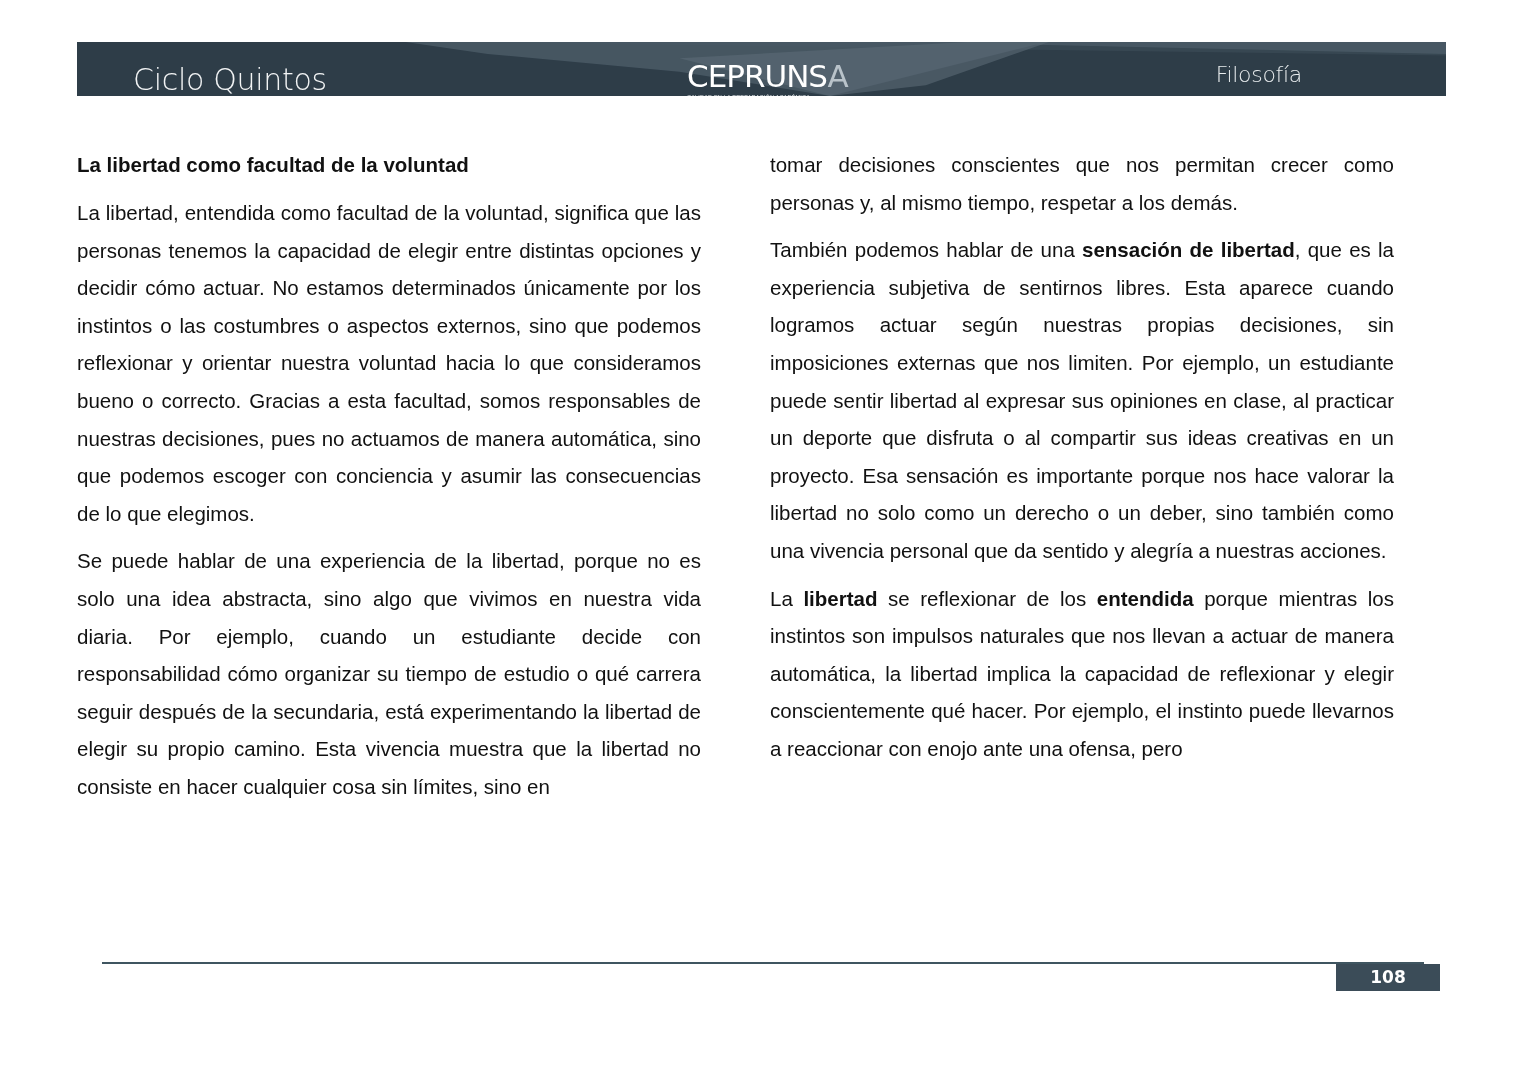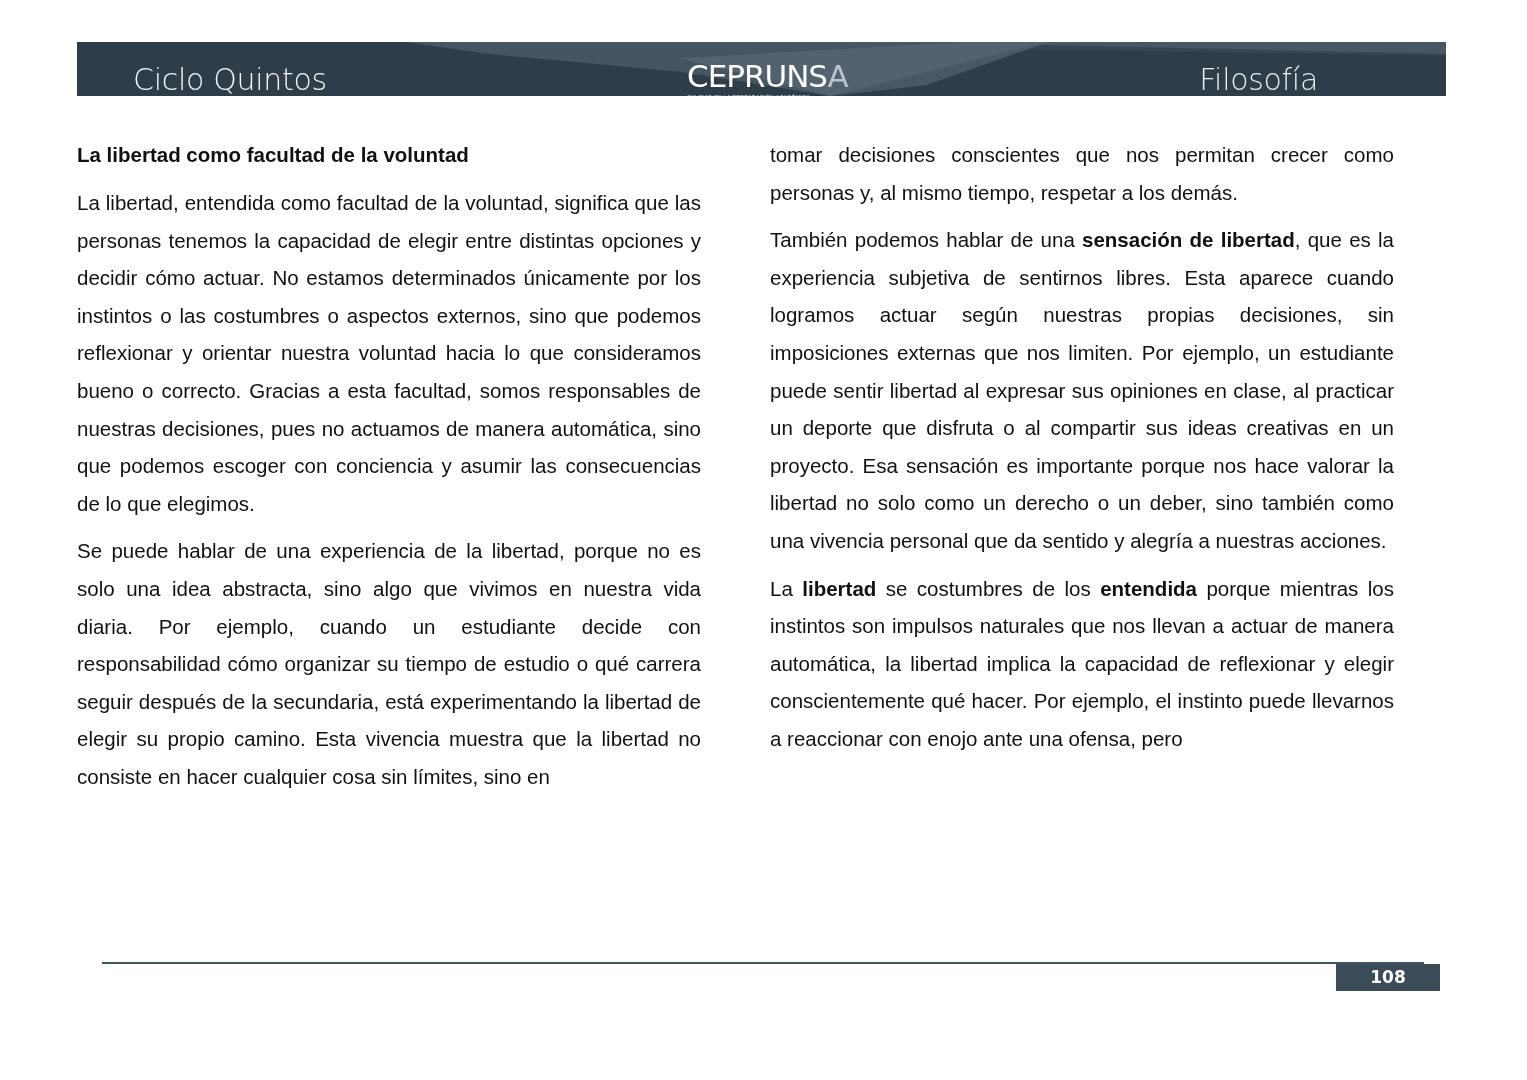--- a/index.html
+++ b/index.html
@@ -6,27 +6,27 @@
   body { width: 1527px; height: 1080px; position: relative; overflow: hidden; font-family: "Liberation Sans", sans-serif; color: #111; }
 
   .header { position: absolute; left: 77px; top: 42px; width: 1369px; height: 54px; background: #2e3d48; overflow: hidden; }
   .header .facet1 { position: absolute; left: 0; top: 0; width: 100%; height: 100%; background: #4a5a66;
      clip-path: polygon(24% 0, 100% 0, 100% 22%, 70% 5%, 55% 100%, 44% 55%, 30% 22%); opacity: 0.85; }
   .header .facet2 { position: absolute; left: 0; top: 0; width: 100%; height: 100%; background: #5b6b77;
      clip-path: polygon(44% 30%, 65% 0, 71% 0, 62% 80%, 55% 100%); opacity: 0.6; }
   .header .facet3 { position: absolute; left: 0; top: 0; width: 100%; height: 100%; background: #3c4b57;
      clip-path: polygon(0 0, 30% 0, 100% 25%, 100% 0); opacity: 0.7; }
   .header .left-title { position: absolute; left: 56px; top: 20px; font-size: 30px; color: #f2f4f5; font-family: "DejaVu Sans", sans-serif; font-weight: 300; letter-spacing: -0.3px; }
-  .header .right-title { position: absolute; right: 128px; top: 20px; font-size: 30px; color: #e8ecee; font-family: "DejaVu Sans", sans-serif; font-weight: 300; letter-spacing: -0.3px; }
+  .header .right-title { position: absolute; right: 144px; top: 20px; font-size: 22px; color: #e8ecee; font-family: "DejaVu Sans", sans-serif; font-weight: 300; letter-spacing: -0.3px; }
   .logo { position: absolute; left: 610px; top: 18px; width: 170px; text-align: left; }
   .logo .brand { font-size: 31px; color: #ffffff; font-family: "DejaVu Sans", sans-serif; letter-spacing: -1px; line-height: 32px; }
   .logo .brand .a { color: #b9c3ca; }
   .logo .tagline { font-size: 5.5px; color: #e2e6e8; letter-spacing: 0.2px; margin-top: 2px; }
 
-  .col { position: absolute; top: 136px; width: 624px; font-size: 20.5px; line-height: 37.6px; }
+  .col { position: absolute; top: 146px; width: 624px; font-size: 20.5px; line-height: 37.6px; }
   .col.left { left: 77px; }
   .col.right { left: 770px; }
   .col p { margin: 0 0 10px 0; text-align: justify; }
   .col h3 { margin: 0 0 10px 0; font-size: 20.5px; font-weight: bold; line-height: 38px; }
   .col b { font-weight: bold; }
 
   .footer-line { position: absolute; left: 102px; top: 962px; width: 1322px; height: 2px; background: #3f5560; }
   .page-num { position: absolute; left: 1336px; top: 964px; width: 104px; height: 27px; background: #3b4c58; color: #ffffff;
      font-weight: bold; font-size: 17px; text-align: center; line-height: 27px; font-family: "DejaVu Sans", sans-serif; }
 </style>
@@ -47,17 +47,17 @@
 
 <div class="col left">
   <h3>La libertad como facultad de la voluntad</h3>
   <p>La libertad, entendida como facultad de la voluntad, significa que las personas tenemos la capacidad de elegir entre distintas opciones y decidir cómo actuar. No estamos determinados únicamente por los instintos o las costumbres o aspectos externos, sino que podemos reflexionar y orientar nuestra voluntad hacia lo que consideramos bueno o correcto. Gracias a esta facultad, somos responsables de nuestras decisiones, pues no actuamos de manera automática, sino que podemos escoger con conciencia y asumir las consecuencias de lo que elegimos.</p>
   <p>Se puede hablar de una experiencia de la libertad, porque no es solo una idea abstracta, sino algo que vivimos en nuestra vida diaria. Por ejemplo, cuando un estudiante decide con responsabilidad cómo organizar su tiempo de estudio o qué carrera seguir después de la secundaria, está experimentando la libertad de elegir su propio camino. Esta vivencia muestra que la libertad no consiste en hacer cualquier cosa sin límites, sino en</p>
 </div>
 
 <div class="col right">
   <p>tomar decisiones conscientes que nos permitan crecer como personas y, al mismo tiempo, respetar a los demás.</p>
   <p><span>También podemos hablar de una </span><b>sensación de libertad</b><span>, que es la experiencia subjetiva de sentirnos libres. Esta aparece cuando logramos actuar según nuestras propias decisiones, sin imposiciones externas que nos limiten. Por ejemplo, un estudiante puede sentir libertad al expresar sus opiniones en clase, al practicar un deporte que disfruta o al compartir sus ideas creativas en un proyecto. Esa sensación es importante porque nos hace valorar la libertad no solo como un derecho o un deber, sino también como una vivencia personal que da sentido y alegría a nuestras acciones.</span></p>
-  <p><span>La </span><b>libertad</b><span> se costumbres de los </span><b>entendida</b><span> porque mientras los instintos son impulsos naturales que nos llevan a actuar de manera automática, la libertad implica la capacidad de reflexionar y elegir conscientemente qué hacer. Por ejemplo, el instinto puede llevarnos a reaccionar con enojo ante una ofensa, pero</span></p>
+  <p><span>La </span><b>libertad</b><span> se reflexionar de los </span><b>entendida</b><span> porque mientras los instintos son impulsos naturales que nos llevan a actuar de manera automática, la libertad implica la capacidad de reflexionar y elegir conscientemente qué hacer. Por ejemplo, el instinto puede llevarnos a reaccionar con enojo ante una ofensa, pero</span></p>
 </div>
 
 <div class="footer-line"></div>
 <div class="page-num">108</div>
 
 </body></html>

